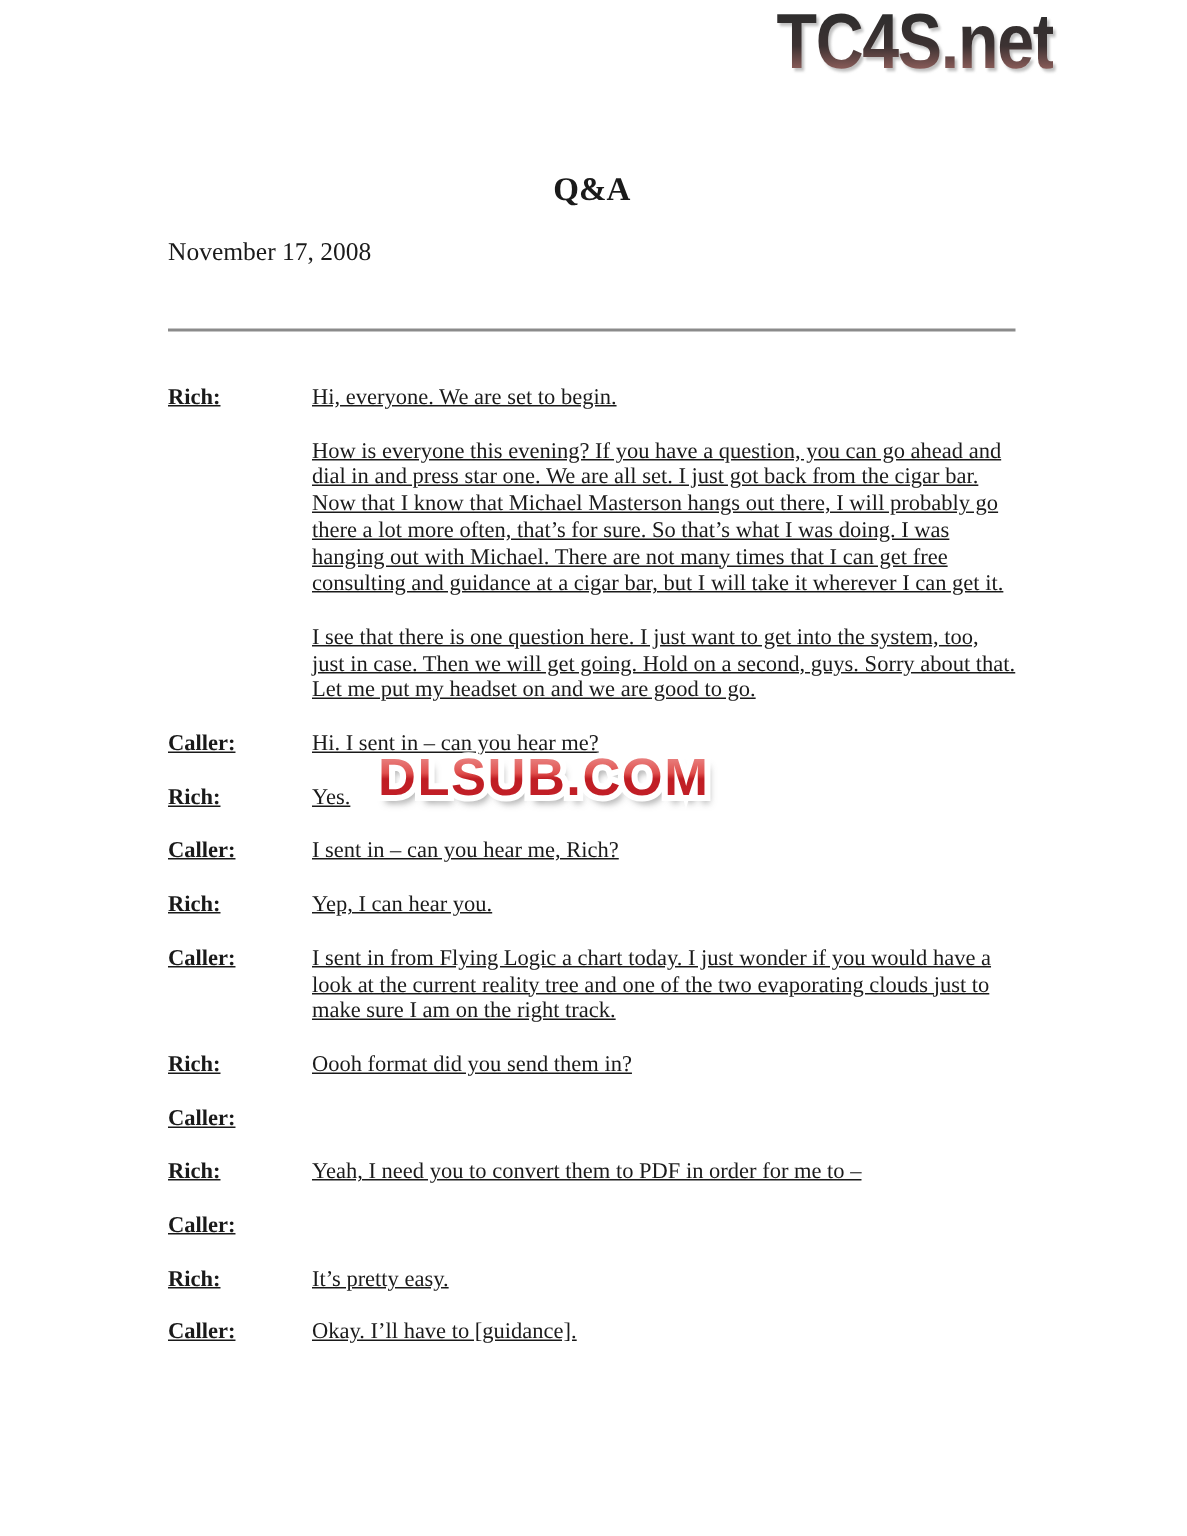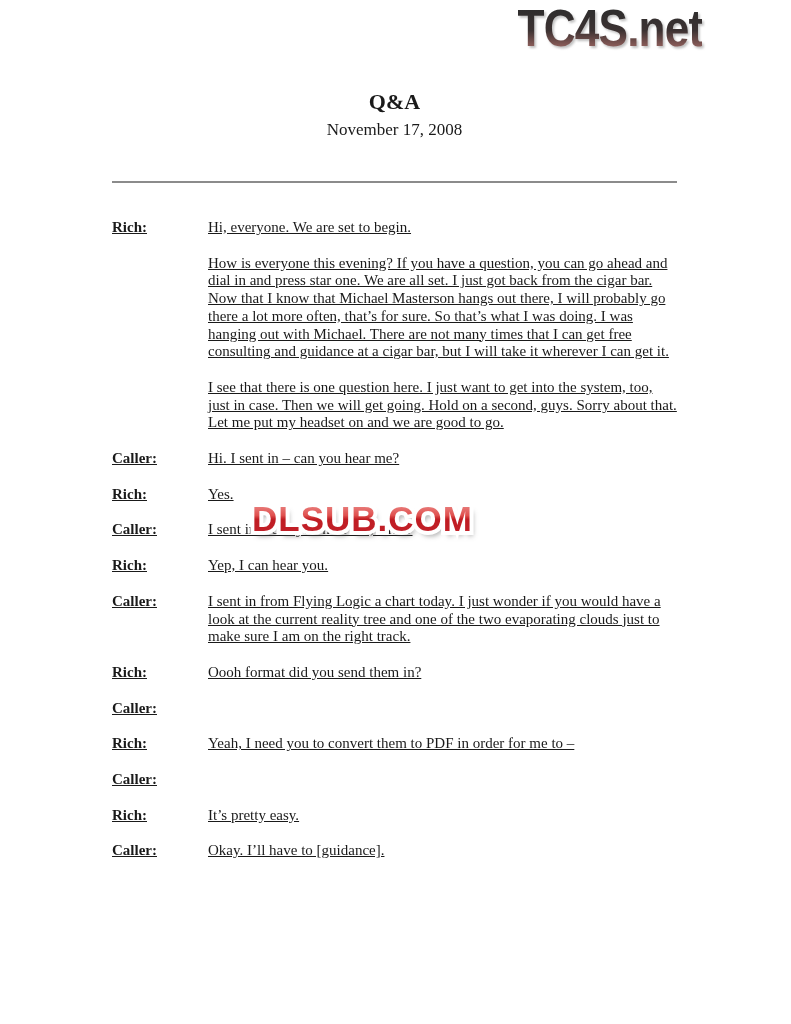--- a/index.html
+++ b/index.html
@@ -26,28 +26,28 @@
     color:transparent;
     filter:drop-shadow(2px 2px 1px rgba(140,140,140,0.55));
     white-space:nowrap;
   }
 
   
   .content{
     position:absolute;left:112px;top:0;width:565px;
   }
   .title{
-    margin:0;padding-top:90px;
+    margin:0;padding-top:114px;
     text-align:center;
     font-size:22px;line-height:24px;
     font-weight:700;
   }
   .date{
-    margin-top:6px;
-    text-align:center;
+    margin-top:20px;
+    text-align:left;
     font-size:17px;line-height:19px;
   }
   .divider{
     margin-top:42px;
     border:none;
     border-top:2px solid #8b8b8b;
     height:0;
   }
 
   

